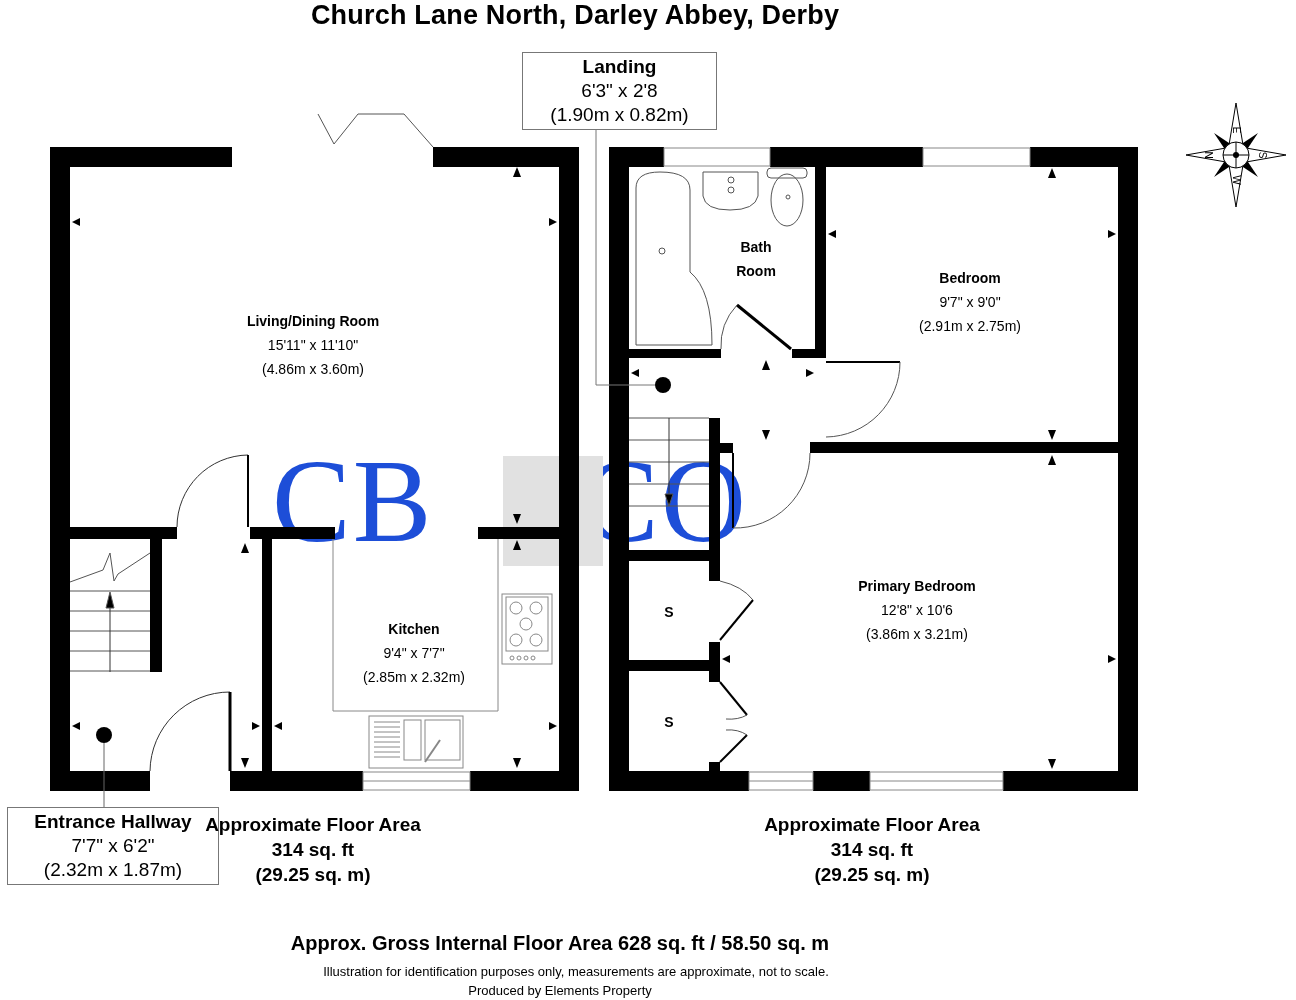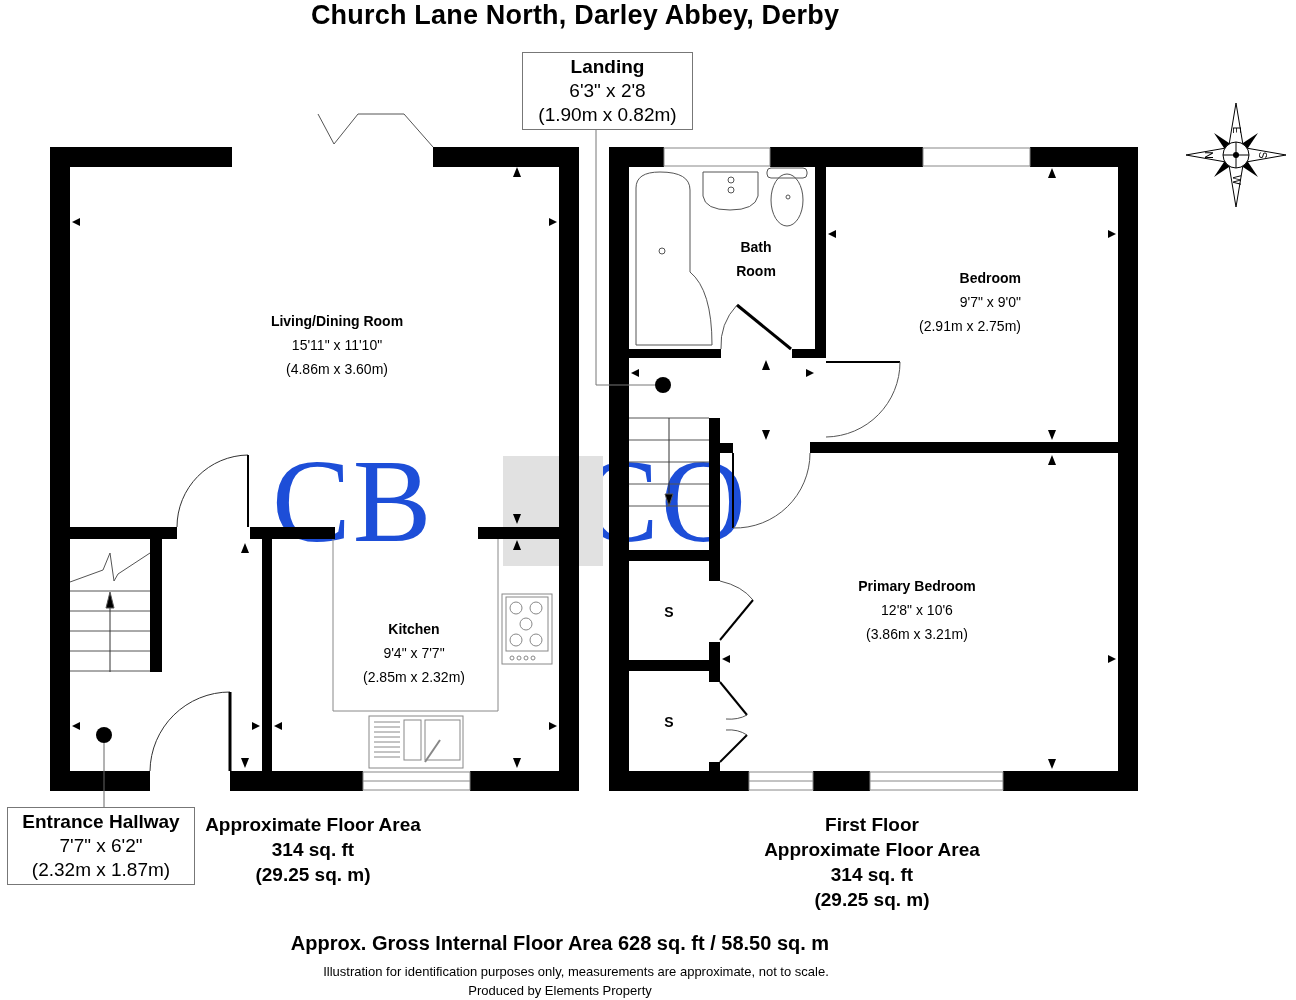--- a/index.html
+++ b/index.html
@@ -2,21 +2,21 @@
 <html><head>
 <meta charset="utf-8">
 <style>
   html,body{margin:0;padding:0;background:#fff;}
   body{width:1296px;height:1000px;position:relative;overflow:hidden;font-family:"Liberation Sans",sans-serif;color:#000;}
   .abs{position:absolute;}
   .title{left:0;width:1150px;top:0;text-align:center;font-weight:bold;font-size:27px;letter-spacing:0.2px;}
   svg.plan{position:absolute;left:0;top:0;}
   .room{position:absolute;text-align:center;font-size:14px;line-height:24px;transform:translateX(-50%);white-space:nowrap;}
   .room .n{font-weight:bold;}
-  .box{position:absolute;background:#fff;border:1.5px solid #777;text-align:center;font-size:19px;line-height:24px;padding:2px 8px;}
+  .box{position:absolute;background:#fff;border:1.5px solid #777;text-align:center;font-size:19px;line-height:24px;padding:2px 20px;}
   .box .n{font-weight:bold;}
   .floor{position:absolute;text-align:center;font-weight:bold;font-size:19px;line-height:25px;transform:translateX(-50%);white-space:nowrap;}
   .footer{position:absolute;left:0;width:1120px;text-align:center;}
   .f1{top:932px;font-weight:bold;font-size:20px;}
   .f2{top:964px;font-size:13px;margin-left:16px;}
   .f3{top:983px;font-size:13px;}
   .wm{position:absolute;font-family:"Liberation Serif",serif;font-size:118px;color:#1d4ed8;top:434px;letter-spacing:2px;}
 </style>
 </head>
 <body>
@@ -238,35 +238,35 @@
     <line x1="-13" y1="0" x2="13" y2="0" stroke="#000"></line>
     <line x1="0" y1="-13" x2="0" y2="13" stroke="#000"></line>
     <circle r="3" fill="#000"></circle>
     <text x="0" y="-22" font-size="10" text-anchor="middle" transform="rotate(90 0 -25)" font-family="Liberation Sans, sans-serif">E</text>
     <text x="27" y="4" font-size="10" text-anchor="middle" transform="rotate(90 27 0)" font-family="Liberation Sans, sans-serif">S</text>
     <text x="0" y="28" font-size="10" text-anchor="middle" transform="rotate(90 0 25)" font-family="Liberation Sans, sans-serif">W</text>
     <text x="-27" y="4" font-size="10" text-anchor="middle" transform="rotate(90 -27 0)" font-family="Liberation Sans, sans-serif">N</text>
   </g>
 </svg>
 
-<div class="room" style="left:313px;top:309px;margin-left:24px;">
+<div class="room" style="left:313px;top:309px;">
   <div class="n">Living/Dining Room</div>
   <div>15'11" x 11'10"</div>
   <div>(4.86m x 3.60m)</div>
 </div>
 <div class="room" style="left:414px;top:617px;">
   <div class="n">Kitchen</div>
   <div>9'4" x 7'7"</div>
   <div>(2.85m x 2.32m)</div>
 </div>
 <div class="room" style="left:756px;top:235px;">
   <div class="n">Bath</div>
   <div class="n">Room</div>
 </div>
-<div class="room" style="left:970px;top:266px;text-align:right;">
+<div class="room" style="left:970px;top:266px;">
   <div class="n">Bedroom</div>
   <div>9'7" x 9'0"</div>
   <div>(2.91m x 2.75m)</div>
 </div>
 <div class="room" style="left:917px;top:574px;">
   <div class="n">Primary Bedroom</div>
   <div>12'8" x 10'6</div>
   <div>(3.86m x 3.21m)</div>
 </div>
 <div class="room" style="left:669px;top:600px;">
@@ -286,21 +286,20 @@
   <div>7'7" x 6'2"</div>
   <div>(2.32m x 1.87m)</div>
 </div>
 
 <div class="floor" style="left:313px;top:812px;">
   <div>Approximate Floor Area</div>
   <div>314 sq. ft</div>
   <div>(29.25 sq. m)</div>
 </div>
 <div class="floor" style="left:872px;top:812px;">
-  <div>First Floor</div>
   <div>Approximate Floor Area</div>
   <div>314 sq. ft</div>
   <div>(29.25 sq. m)</div>
 </div>
 
 <div class="footer f1">Approx. Gross Internal Floor Area 628 sq. ft / 58.50 sq. m</div>
 <div class="footer f2">Illustration for identification purposes only, measurements are approximate, not to scale.</div>
 <div class="footer f3">Produced by Elements Property</div>
 
 </body></html>

